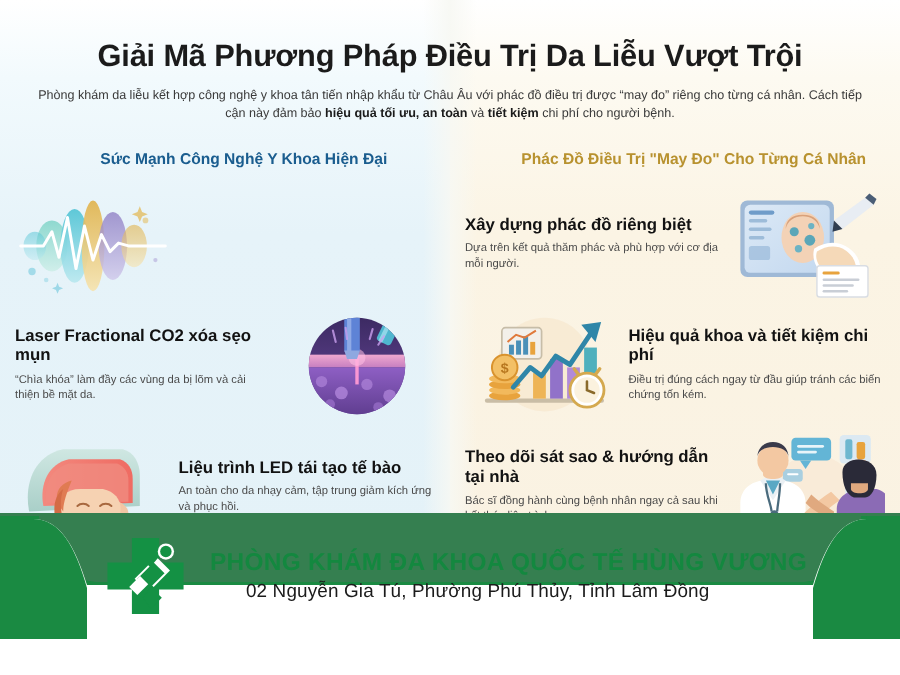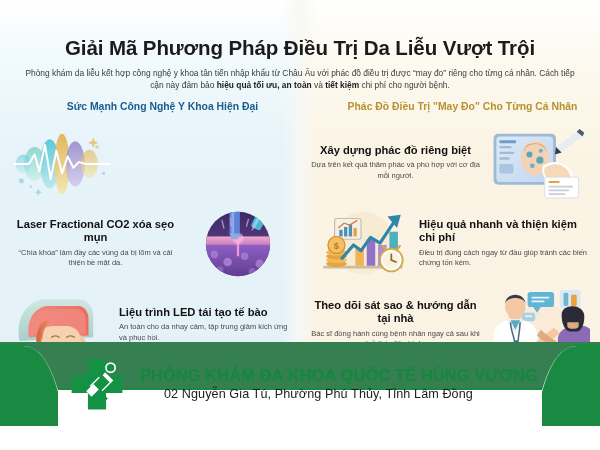--- a/index.html
+++ b/index.html
@@ -21,21 +21,21 @@
   .bg-right {
     position: absolute; right: 0; top: 0; width: 50%; height: 370px;
     background: linear-gradient(180deg, #ffffff 0%, #fdfaf1 14%, #fbf4e4 42%, #faf2e2 100%);
   }
   .bg-seam {
     position: absolute; left: 47%; top: 0; width: 6%; height: 370px;
     background: linear-gradient(90deg, rgba(228,242,248,0) 0%, rgba(247,248,243,.9) 50%, rgba(250,242,226,0) 100%);
   }
 
   
-  #header { position: absolute; top: 0; left: 0; right: 0; padding: 26px 22px 0; text-align: center; margin-top: 10px; }
+  #header { position: absolute; top: 0; left: 0; right: 0; padding: 26px 22px 0; text-align: center; }
   #title {
     font-size: 20.5px; font-weight: bold; color: #1b1b1b;
     letter-spacing: -0.1px; line-height: 1.15;
   }
   #subtitle {
     margin-top: 7px; font-size: 8.4px; color: #3a3a3a; line-height: 1.5;
     max-width: 556px; margin-left: auto; margin-right: auto;
   }
   #subtitle b { font-weight: bold; color: #1b1b1b; }
 
@@ -47,21 +47,21 @@
   #col-head-left  { left: 0;   color: #1a5d8f; }
   #col-head-right { left: 50%; color: #b8922f; }
 
   
   #columns { position: absolute; top: 122px; left: 0; right: 0; height: 244px; display: flex; }
   .column { width: 50%; display: flex; flex-direction: column; }
   .item { display: flex; align-items: center; gap: 5px; padding: 0 10px; height: 81px; }
   .item.rev { flex-direction: row-reverse; }
   .art { width: 104px; height: 74px; flex: 0 0 104px; position: relative; }
   .txt { flex: 1; min-width: 0; }
-  .item.rev .txt { text-align: center; }
+  .item.rev .txt { text-align: left; }
   .item-title { font-size: 11.2px; font-weight: bold; color: #121212; line-height: 1.18; }
   .item-desc  { font-size: 7.5px; color: #4a4a4a; line-height: 1.42; margin-top: 3px; }
 
   
   #watermark {
     position: absolute; right: 12px; top: 352px; font-size: 5.6px;
     color: #9b9177; letter-spacing: .1px; display: flex; align-items: center; gap: 2px;
   }
 
   
@@ -272,21 +272,21 @@
         <circle cx="28" cy="40" r="9" fill="#f3c066" stroke="#d9932e" stroke-width="1.4"></circle>
         <text x="28" y="44" font-family="Liberation Sans, sans-serif" font-size="10" font-weight="bold" fill="#b8771f" text-anchor="middle">$</text>
         <path d="M34,54 L46,40 L54,46 L64,32 L74,38 L90,14" stroke="#2f86a8" stroke-width="3.4" fill="none" stroke-linejoin="round" stroke-linecap="round"></path>
         <path d="M82,10 L96,8 L92,22 Z" fill="#2f86a8"></path>
         <circle cx="86" cy="56" r="12" fill="#ffffff" stroke="#d4a94f" stroke-width="2"></circle>
         <circle cx="86" cy="56" r="9" fill="#fbf2de"></circle>
         <path d="M86,50 L86,56 L91,58" stroke="#8a6a2a" stroke-width="1.8" fill="none" stroke-linecap="round"></path>
         <path d="M80,45 L77,41 M92,45 L95,41" stroke="#d4a94f" stroke-width="2.4" stroke-linecap="round"></path>
       </svg></div>
         <div class="txt">
-          <div class="item-title">Hiệu quả nhanh và thiện kiệm chi phí</div>
+          <div class="item-title">Hiệu quả khoa và tiết kiệm chi phí</div>
           <div class="item-desc">Điều trị đúng cách ngay từ đầu giúp tránh các biến chứng tốn kém.</div>
         </div>
       </div>
       <div class="item rev">
         <div class="art"><svg viewBox="0 0 110 78" width="104" height="74">
         <circle cx="60" cy="46" r="30" fill="#f7e4cd" opacity=".5"></circle>
         <rect x="44" y="4" width="28" height="16" rx="3" fill="#63b5d6"></rect>
         <path d="M50,20 L54,26 L58,20 Z" fill="#63b5d6"></path>
         <rect x="48" y="9" width="19" height="2" rx="1" fill="#ffffff" opacity=".85"></rect>
         <rect x="48" y="13" width="14" height="2" rx="1" fill="#ffffff" opacity=".85"></rect>

